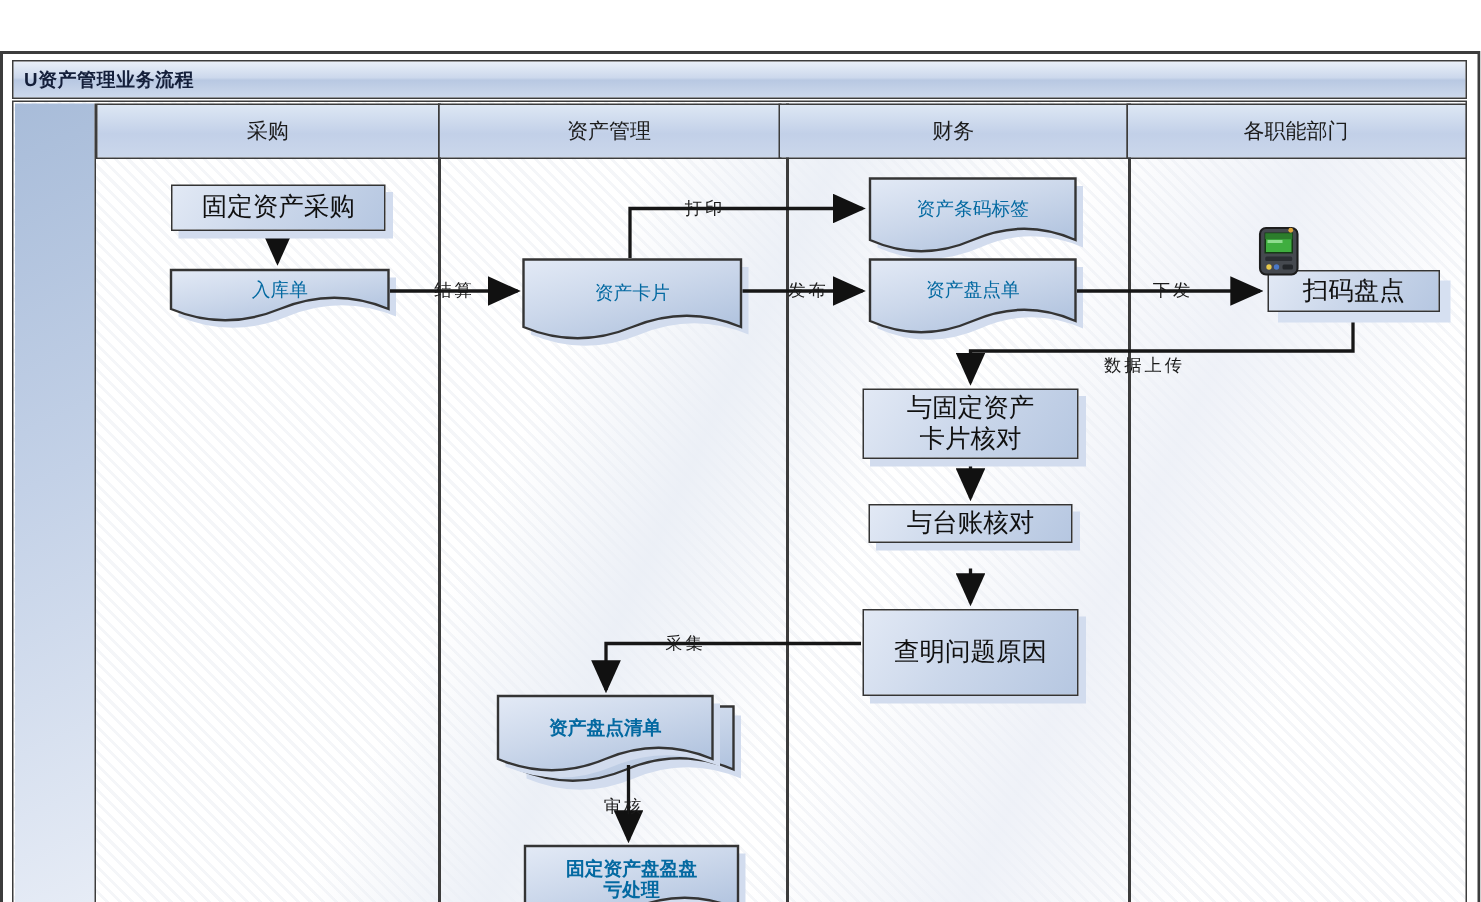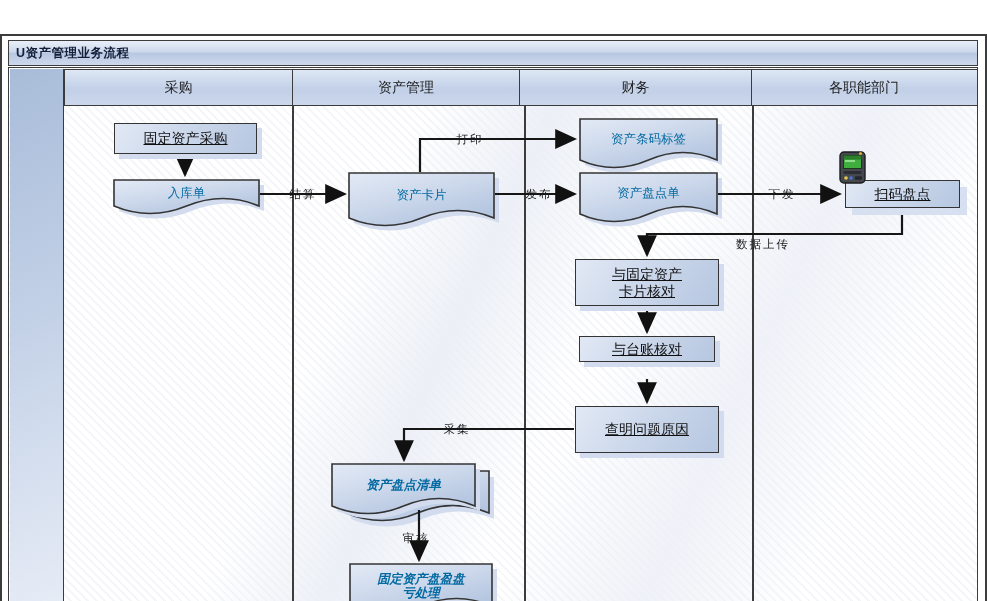--- a/index.html
+++ b/index.html
@@ -41,28 +41,28 @@
     font-size:14px;color:#1c1c1c;
   }
   .header-cell:first-child{margin-left:0;}
   
   .node-rect{
     position:absolute;box-sizing:border-box;z-index:4;
     border:1.6px solid #343434;
     background:linear-gradient(125deg,#e2e9f5 0%,#ccd8eb 45%,#b6c7e1 100%);
     box-shadow:5px 5px 0 0 #d2dcee;
     display:flex;align-items:center;justify-content:center;text-align:center;
-    font-size:14px;color:#101010;line-height:1.2;white-space:pre-line;text-decoration:underline;
+    font-size:17px;color:#101010;line-height:1.2;white-space:pre-line;
   }
   .doc-label{
     position:absolute;z-index:4;display:flex;align-items:center;justify-content:center;
     text-align:center;font-size:12.5px;color:#0369a1;line-height:1.15;white-space:pre-line;
     pointer-events:none;
   }
-  .bold{font-weight:bold;font-style:italic;}
+  .bold{font-weight:bold;}
   .edge-label{
     position:absolute;z-index:5;transform:translate(-50%,-50%);
     font-size:11.5px;letter-spacing:2px;color:#1a1a1a;white-space:nowrap;
   }
   .wires{position:absolute;left:0;top:0;z-index:3;}
   .scanner{position:absolute;left:836px;top:114px;z-index:5;}
 </style>
 </head>
 <body>
 
@@ -135,21 +135,21 @@
       <polyline points="572,393 402,393 402,424" marker-end="url(#arrow)"></polyline>
       <polyline points="417,474 417,524" marker-end="url(#arrow)"></polyline>
     </g>
   </svg>
 
   <div class="node-rect" style="left:112px;top:87px;width:143px;height:31px">固定资产采购</div>
   <div class="node-rect" style="left:843px;top:144px;width:115px;height:28px;box-shadow:7px 7px 0 0 #d6e0f1">扫码盘点</div>
   <div class="node-rect" style="left:573px;top:223px;width:144px;height:47px">与固定资产
 卡片核对</div>
   <div class="node-rect" style="left:577px;top:300px;width:136px;height:26px">与台账核对</div>
-  <div class="node-rect" style="left:573px;top:370px;width:144px;height:47px">查明问题原因</div>
+  <div class="node-rect" style="left:573px;top:370px;width:144px;height:58px">查明问题原因</div>
 
   <div class="doc-label" style="left:112px;top:144px;width:145px;height:26px">入库单</div>
   <div class="doc-label" style="left:347px;top:137px;width:145px;height:45px">资产卡片</div>
   <div class="doc-label" style="left:578px;top:83px;width:137px;height:41px">资产条码标签</div>
   <div class="doc-label" style="left:578px;top:137px;width:137px;height:41px">资产盘点单</div>
   <div class="doc-label bold" style="left:330px;top:428px;width:143px;height:42px">资产盘点清单</div>
   <div class="doc-label bold" style="left:348px;top:528px;width:142px;height:44px">固定资产盘盈盘
 亏处理</div>
 
   <span class="edge-label" style="left:301px;top:158px">结算</span>

